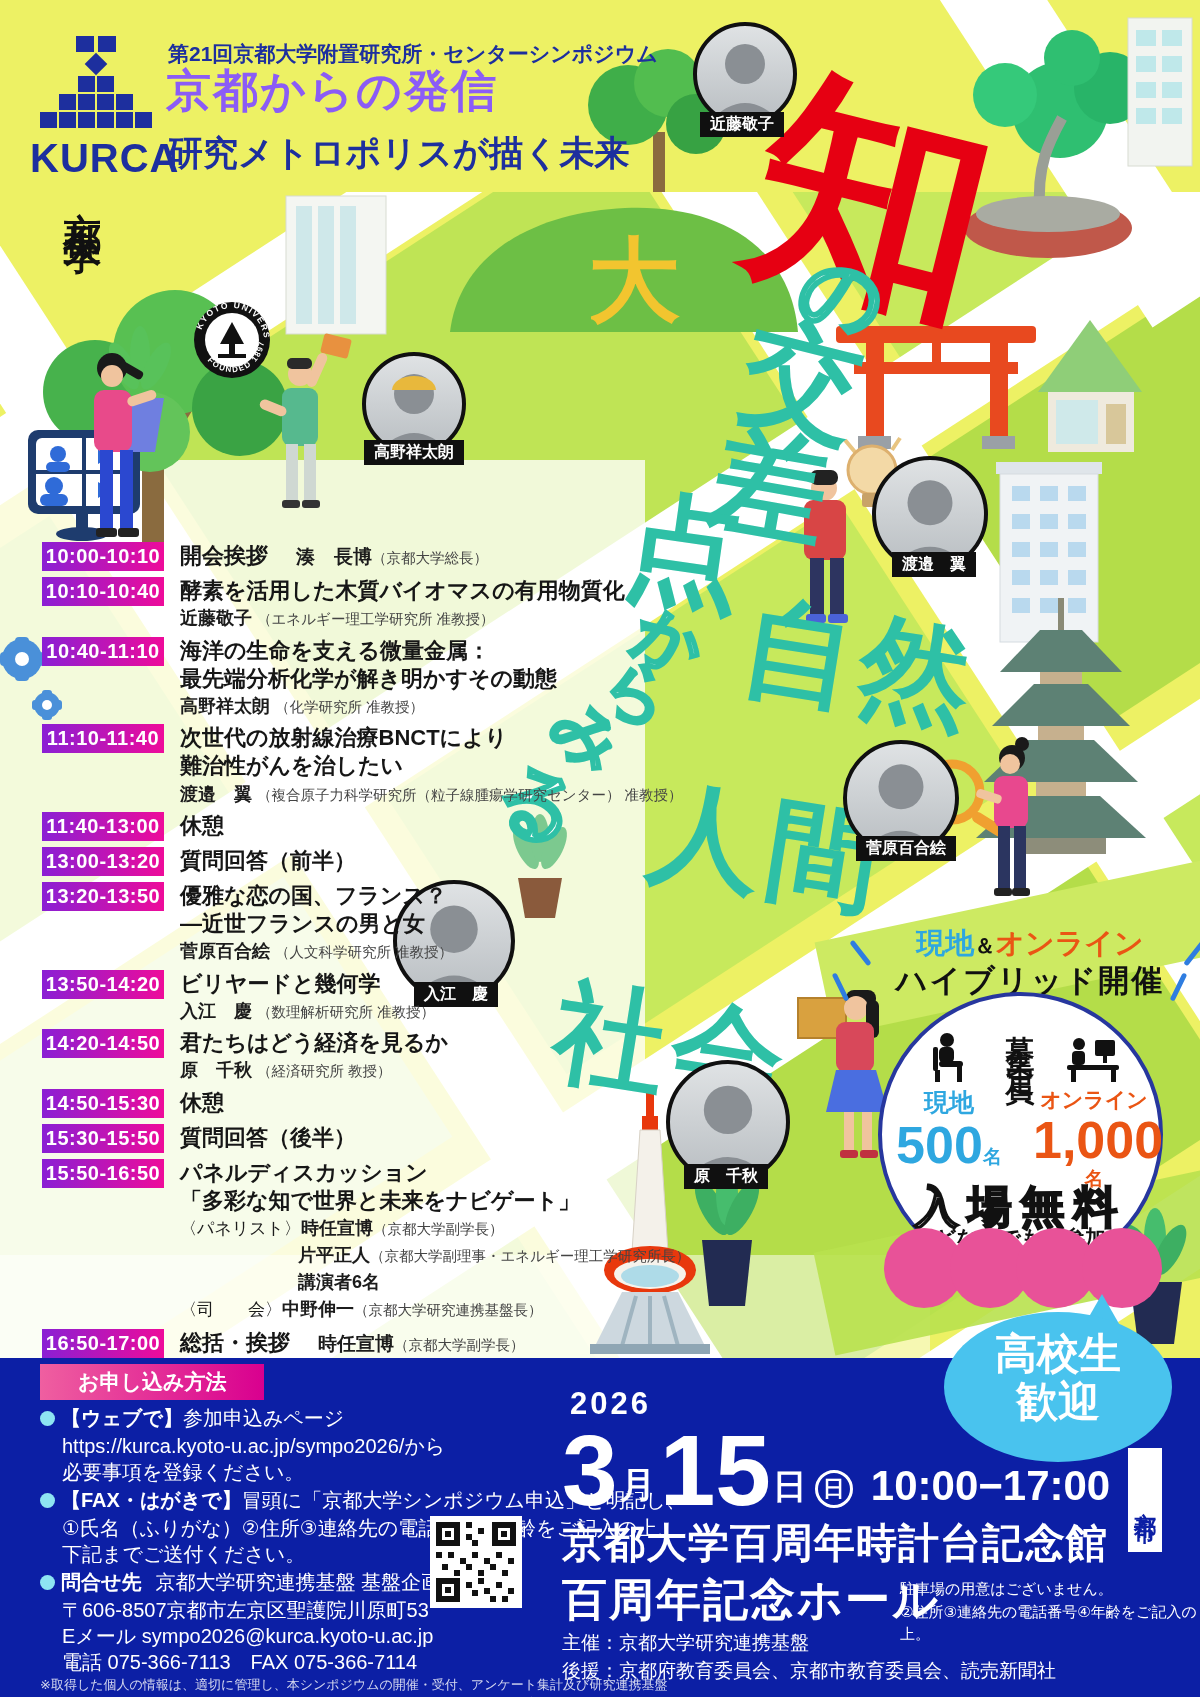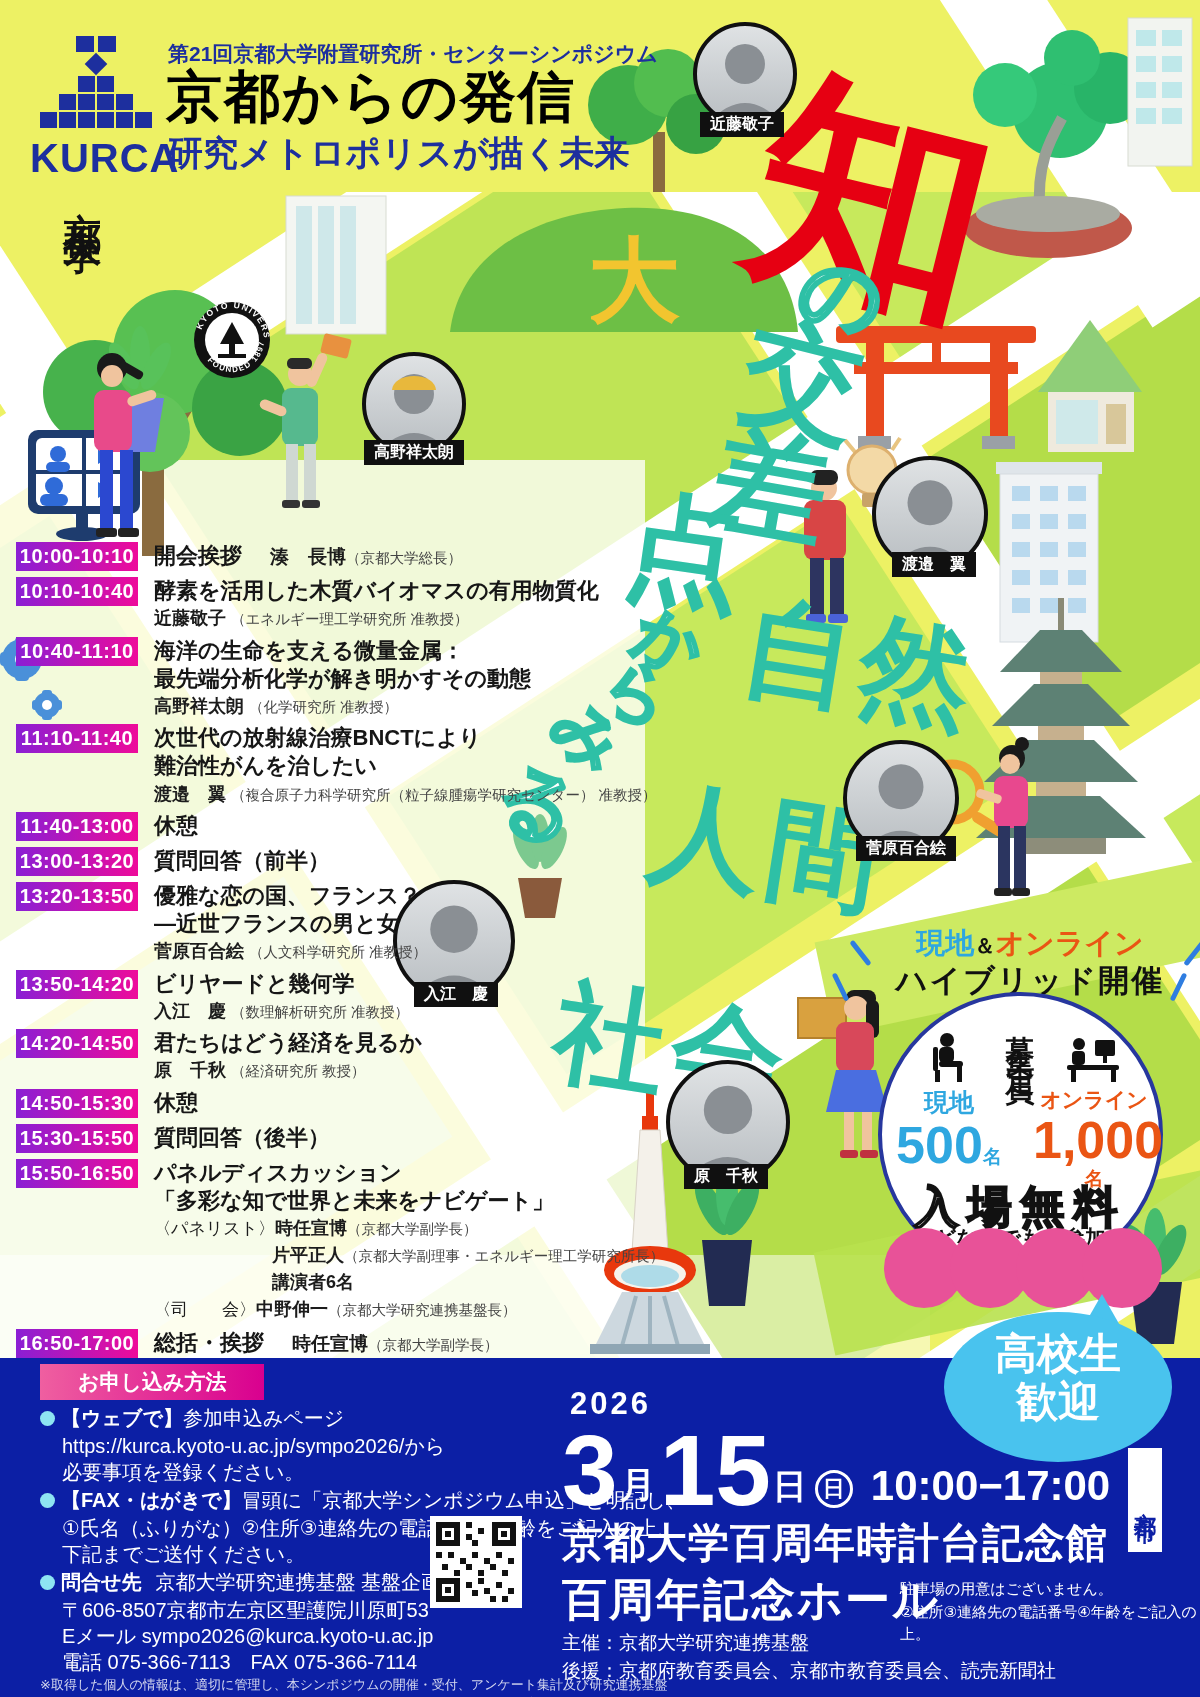--- a/index.html
+++ b/index.html
@@ -3,34 +3,34 @@
 <meta charset="utf-8">
 <style>
   html,body{margin:0;padding:0;background:#555;}
   *{box-sizing:border-box;font-family:"Liberation Sans","DejaVu Sans",sans-serif;}
   .page{position:relative;width:1200px;height:1697px;margin:0 auto;background:#edf164;overflow:hidden;}
   .bg-svg{position:absolute;left:0;top:0;z-index:0;}
   
   .kurca-logo{position:absolute;left:30px;top:36px;width:135px;z-index:2;text-align:center;}
   .kurca-text{display:block;color:#1d2f9e;font-weight:900;font-size:40px;letter-spacing:1px;line-height:1;margin-top:2px;}
   .series{position:absolute;left:168px;top:40px;font-size:21px;font-weight:700;color:#1d2f9e;z-index:2;}
-  .poster-title{position:absolute;left:166px;top:66px;font-size:56px;font-weight:900;color:#000000;letter-spacing:2px;z-index:2;line-height:1.1;}
+  .poster-title{position:absolute;left:166px;top:66px;font-size:45px;font-weight:900;color:#8b5cf6;letter-spacing:2px;z-index:2;line-height:1.1;}
   .poster-subtitle{position:absolute;left:168px;top:130px;font-size:35px;font-weight:800;color:#1d2f9e;z-index:2;}
   .univ-vertical{position:absolute;left:56px;top:182px;writing-mode:vertical-rl;font-family:"Liberation Serif","DejaVu Serif",serif;font-size:38px;font-weight:700;color:#111;letter-spacing:8px;z-index:2;}
   
   .phrase{position:absolute;font-weight:900;z-index:1;line-height:1;pointer-events:none;white-space:nowrap;}
   .phrase.red{color:#e60012;}
   .phrase.teal{color:#2ec0a6;}
   .phrase.outline{color:#fff;-webkit-text-stroke:3px #2ec0a6;}
   
   .avatar{position:absolute;border-radius:50%;border:4px solid #101010;background:linear-gradient(180deg,#dfe2e4,#b9bec2);z-index:2;display:flex;align-items:center;justify-content:center;overflow:hidden;}
   .avatar svg{display:block;}
   .avatar-label{position:absolute;z-index:3;background:#101010;color:#fff;font-size:16px;font-weight:600;padding:2px 10px;white-space:nowrap;}
   
-  .schedule{position:absolute;left:16px;top:542px;width:592px;z-index:3;}
+  .schedule{position:absolute;left:42px;top:542px;width:592px;z-index:3;}
   .sched-row{display:flex;margin-bottom:6px;}
   .sched-time{flex:0 0 122px;height:29px;display:flex;align-items:center;justify-content:center;background:linear-gradient(90deg,#8a1fd4,#ee0b9a);color:#fff;font-weight:700;font-size:20px;letter-spacing:.5px;}
   .sched-body{margin-left:16px;white-space:nowrap;}
   .sched-title{font-size:22px;font-weight:800;color:#161616;line-height:1.28;}
   .sched-speaker{font-size:18px;font-weight:700;color:#1c1c1c;margin-top:2px;line-height:1.3;}
   .sched-affil{font-size:14.5px;font-weight:400;color:#444;}
   .inline-speaker{margin-left:28px;font-size:19px;}
   .panel-line{font-size:17px;font-weight:400;color:#1c1c1c;line-height:1.5;}
   .panel-line b{font-size:18px;}
   .panel-indent{padding-left:118px;}

